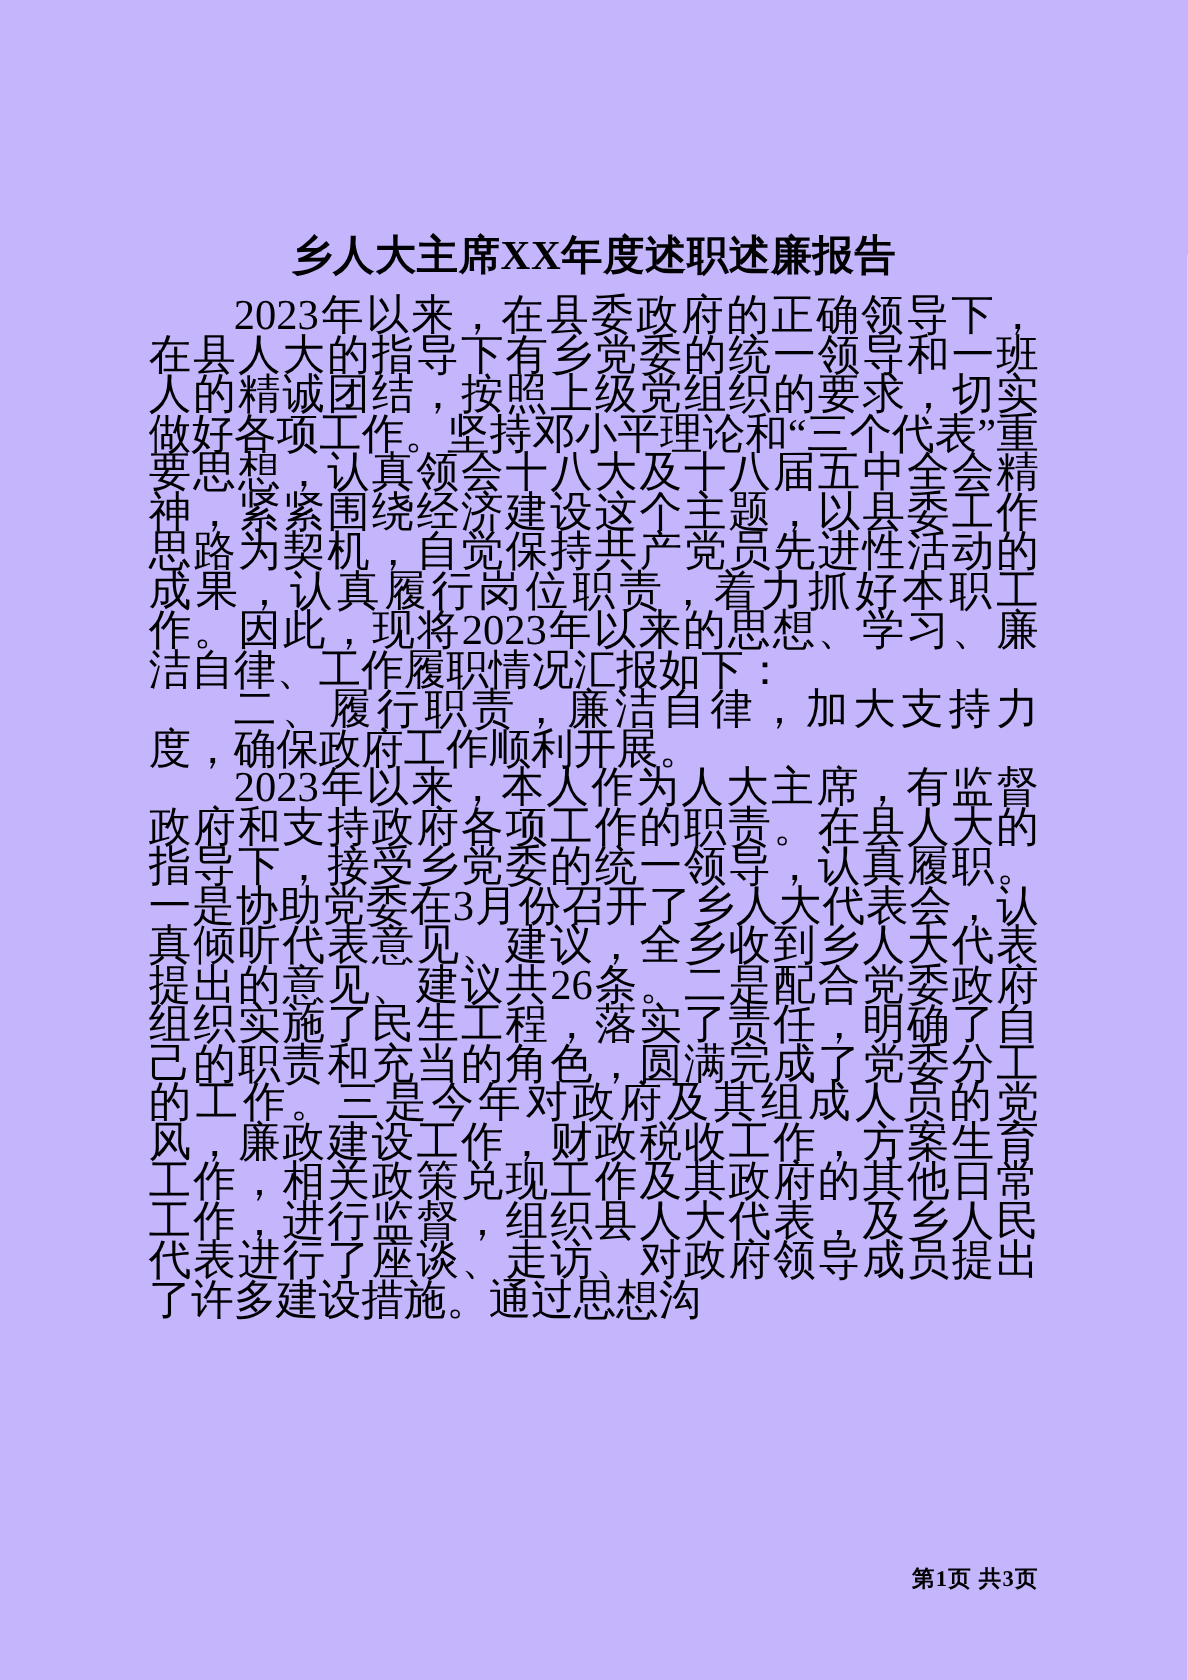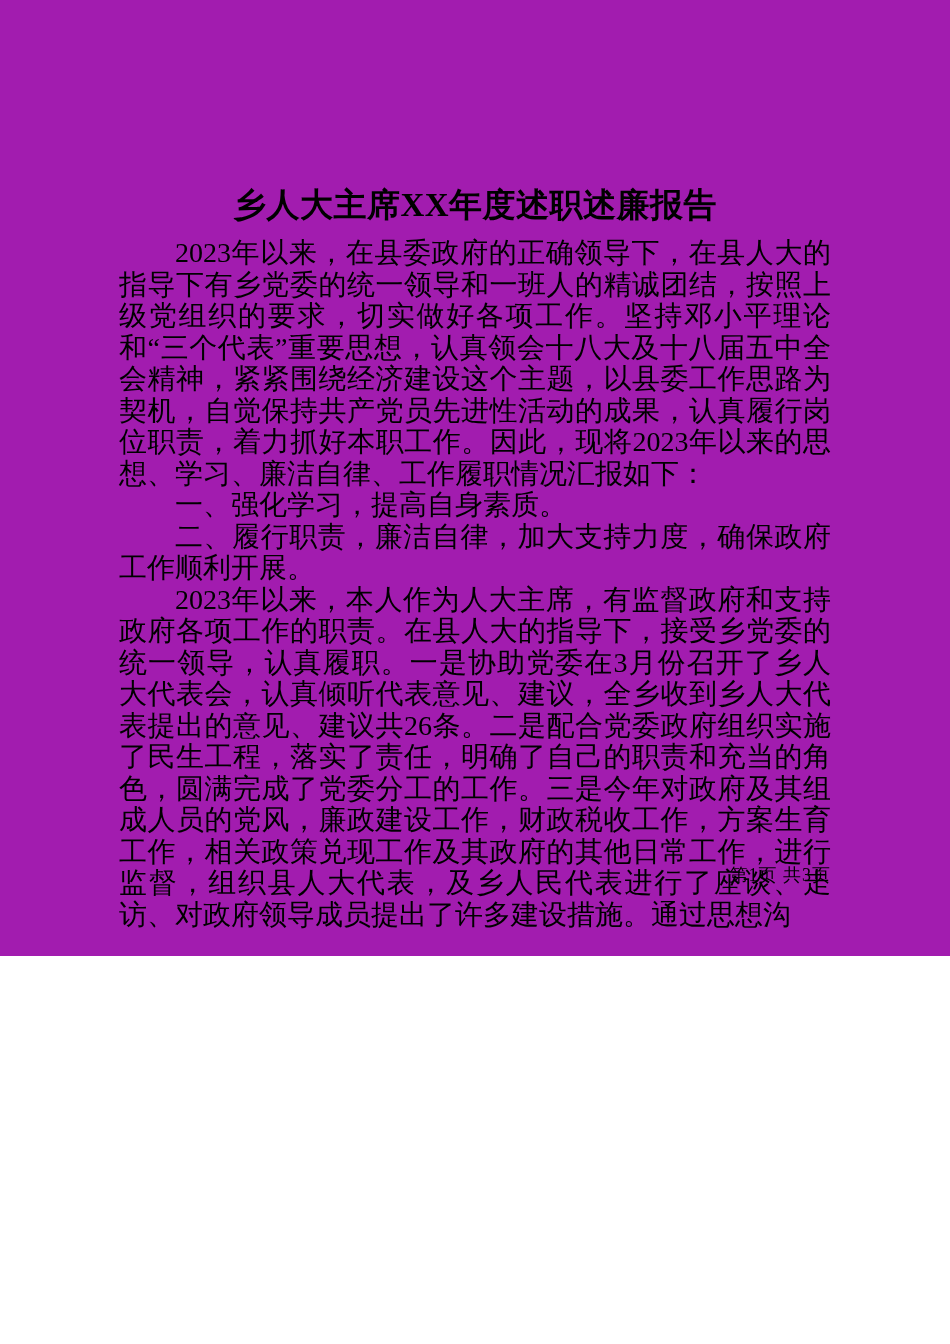--- a/index.html
+++ b/index.html
@@ -12,64 +12,64 @@
     width: 950px;
     height: 1344px;
     position: relative;
     font-family: "Liberation Serif", "DejaVu Serif", serif;
     color: #000000;
     overflow: hidden;
   }
   .page {
     position: relative;
     width: 950px;
-    height: 956px;
-    background: #a21caf;
+    height: 1344px;
+    background: #c4b5fd;
   }
   .content {
     position: absolute;
     left: 119px;
     right: 119px;
     top: 183px;
   }
   .doc-title {
     margin: 0 0 10px 0;
     font-size: 33px;
     line-height: 44px;
     font-weight: bold;
     text-align: center;
     letter-spacing: 0.5px;
   }
   .doc-body p {
     margin: 0;
-    font-size: 28px;
+    font-size: 34px;
     line-height: 31.5px;
     text-align: justify;
     text-justify: inter-ideograph;
     text-indent: 2em;
     word-break: break-all;
     font-family: Liberation Serif, serif;
   }
   .page-footer {
     position: absolute;
     right: 119px;
     bottom: 70px;
     font-size: 18px;
     line-height: 22px;
     text-align: center;
     letter-spacing: 1px;
+    font-weight: bold;
   }
 </style>
 </head>
 <body>
 
 <div class="page">
   <div class="content">
     <h1 class="doc-title">乡人大主席XX年度述职述廉报告</h1>
     <div class="doc-body">
       <p>2023年以来，在县委政府的正确领导下，在县人大的指导下有乡党委的统一领导和一班人的精诚团结，按照上级党组织的要求，切实做好各项工作。坚持邓小平理论和“三个代表”重要思想，认真领会十八大及十八届五中全会精神，紧紧围绕经济建设这个主题，以县委工作思路为契机，自觉保持共产党员先进性活动的成果，认真履行岗位职责，着力抓好本职工作。因此，现将2023年以来的思想、学习、廉洁自律、工作履职情况汇报如下：</p>
-      <p>一、强化学习，提高自身素质。</p>
       <p>二、履行职责，廉洁自律，加大支持力度，确保政府工作顺利开展。</p>
       <p>2023年以来，本人作为人大主席，有监督政府和支持政府各项工作的职责。在县人大的指导下，接受乡党委的统一领导，认真履职。一是协助党委在3月份召开了乡人大代表会，认真倾听代表意见、建议，全乡收到乡人大代表提出的意见、建议共26条。二是配合党委政府组织实施了民生工程，落实了责任，明确了自己的职责和充当的角色，圆满完成了党委分工的工作。三是今年对政府及其组成人员的党风，廉政建设工作，财政税收工作，方案生育工作，相关政策兑现工作及其政府的其他日常工作，进行监督，组织县人大代表，及乡人民代表进行了座谈、走访、对政府领导成员提出了许多建设措施。通过思想沟</p>
     </div>
   </div>
   <div class="page-footer">第1页  共3页</div>
 </div>
 
 </body></html>

